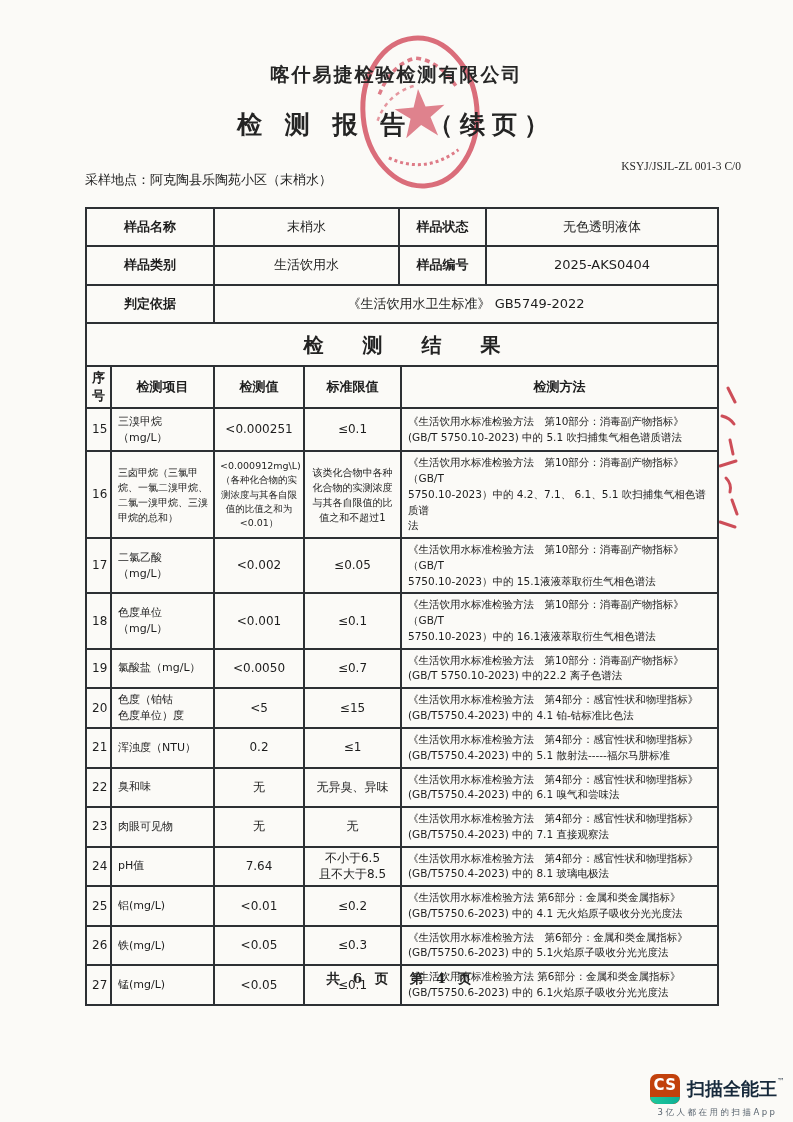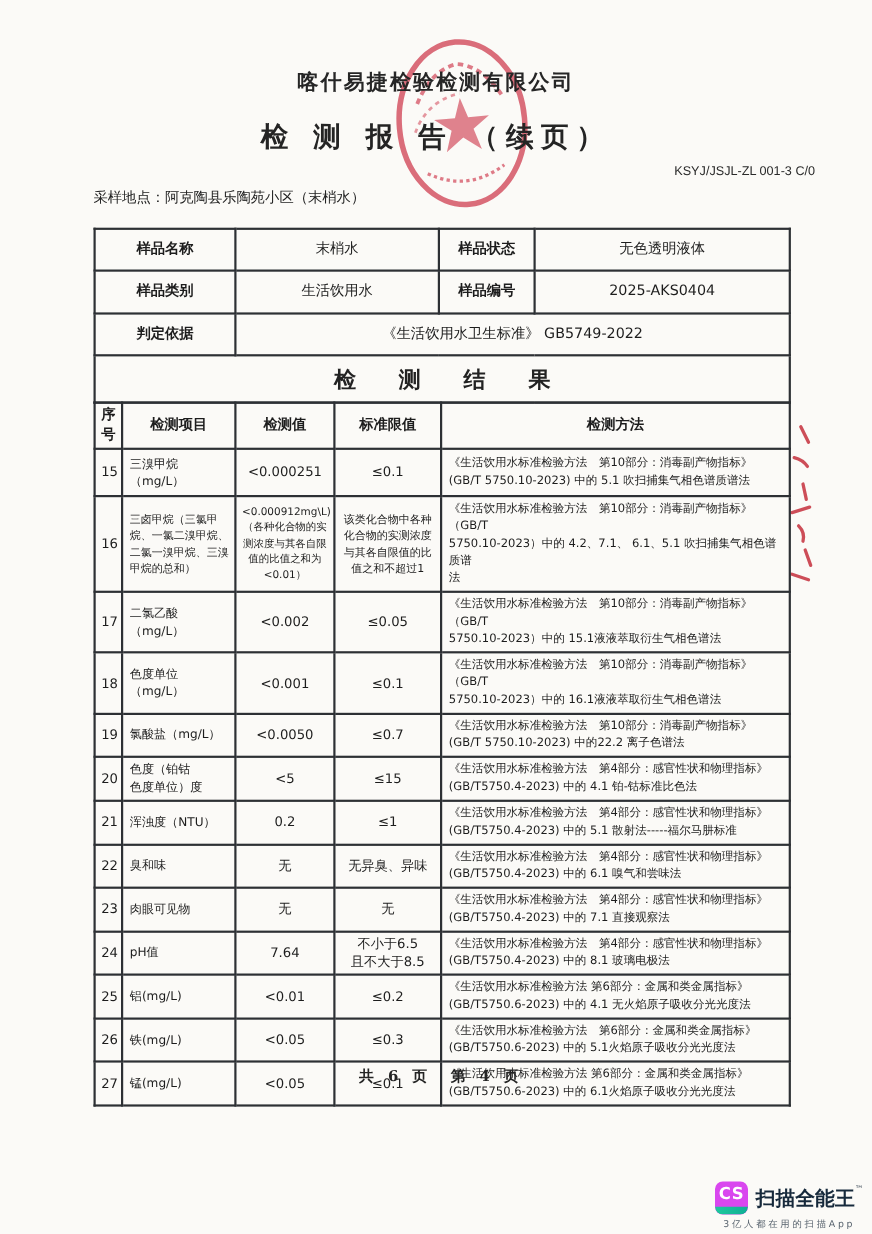--- a/index.html
+++ b/index.html
@@ -16,23 +16,23 @@
     position:absolute;top:62px;left:0;width:100%;
     text-align:center;font-size:19px;font-weight:bold;
     letter-spacing:2px;color:#262626;
   }
   .title{
     position:absolute;top:108px;left:0;width:100%;
     text-align:center;font-size:25px;font-weight:bold;
     letter-spacing:7px;color:#242424;
   }
   .doc-code{
-    position:absolute;top:150px;right:52px;
+    position:absolute;top:160px;right:52px;
     font-size:11.5px;color:#2a2a2a;
-    font-family:Liberation Sans, sans-serif;
+    font-family:Liberation Serif, serif;
   }
   .sampling{
     position:absolute;top:171px;left:85px;
     font-size:13px;color:#222;
   }
   
   .seal{
     position:absolute;left:357px;top:33px;width:126px;height:158px;
     opacity:.78;mix-blend-mode:multiply;transform:rotate(-5deg);
     pointer-events:none;
@@ -79,21 +79,21 @@
   .page-footer{
     position:absolute;top:970px;left:85px;width:632px;
     text-align:center;font-size:13.5px;font-weight:600;
     letter-spacing:4px;color:#242424;
     font-family:"DejaVu Serif","Liberation Serif",serif;
   }
   
   .wm{position:absolute;left:650px;top:1074px;width:135px;}
   .wm-row{display:flex;align-items:center;gap:7px;}
   .cs-badge{
-    width:30px;height:30px;border-radius:7px;background:#d946ef;
+    width:30px;height:30px;border-radius:7px;background:#c2410c;
     position:relative;flex:0 0 auto;overflow:hidden;
   }
   .cs-badge .cs-txt{
     position:absolute;top:2px;left:0;width:100%;text-align:center;
     color:#fff;font-size:15px;font-weight:bold;letter-spacing:.5px;
   }
   .cs-badge .cs-accent{
     position:absolute;bottom:0;left:0;width:100%;height:7px;
     background:linear-gradient(90deg,#1ec99c,#0fae95);
     border-radius:0 0 7px 7px;

